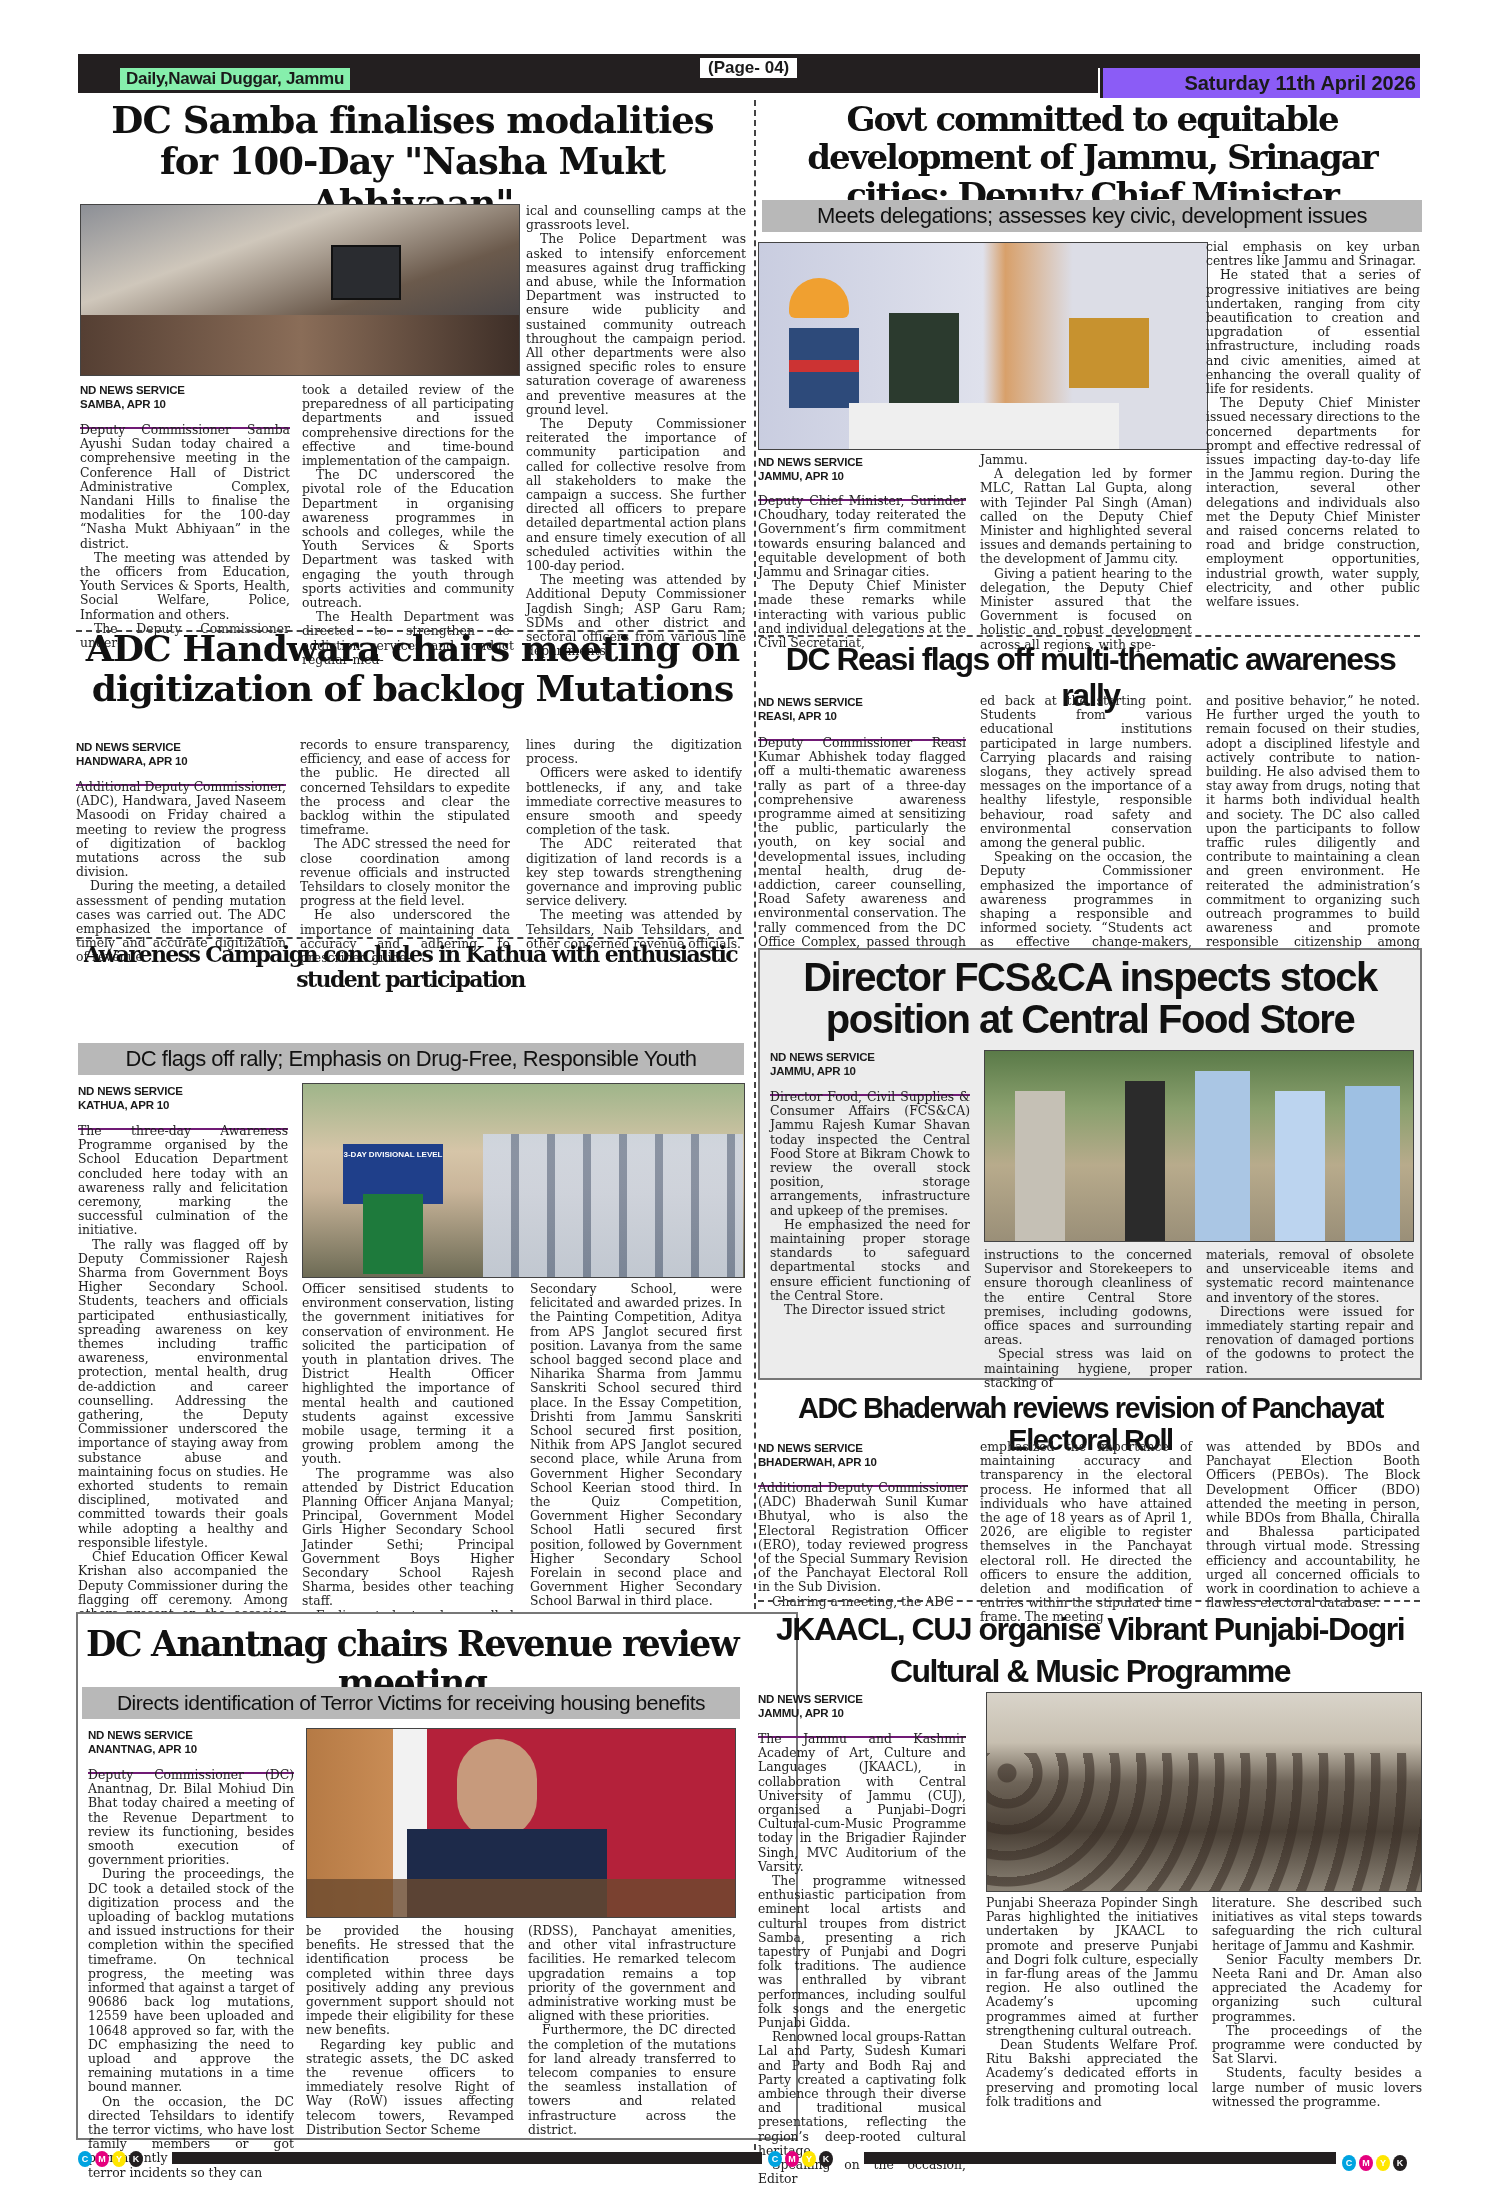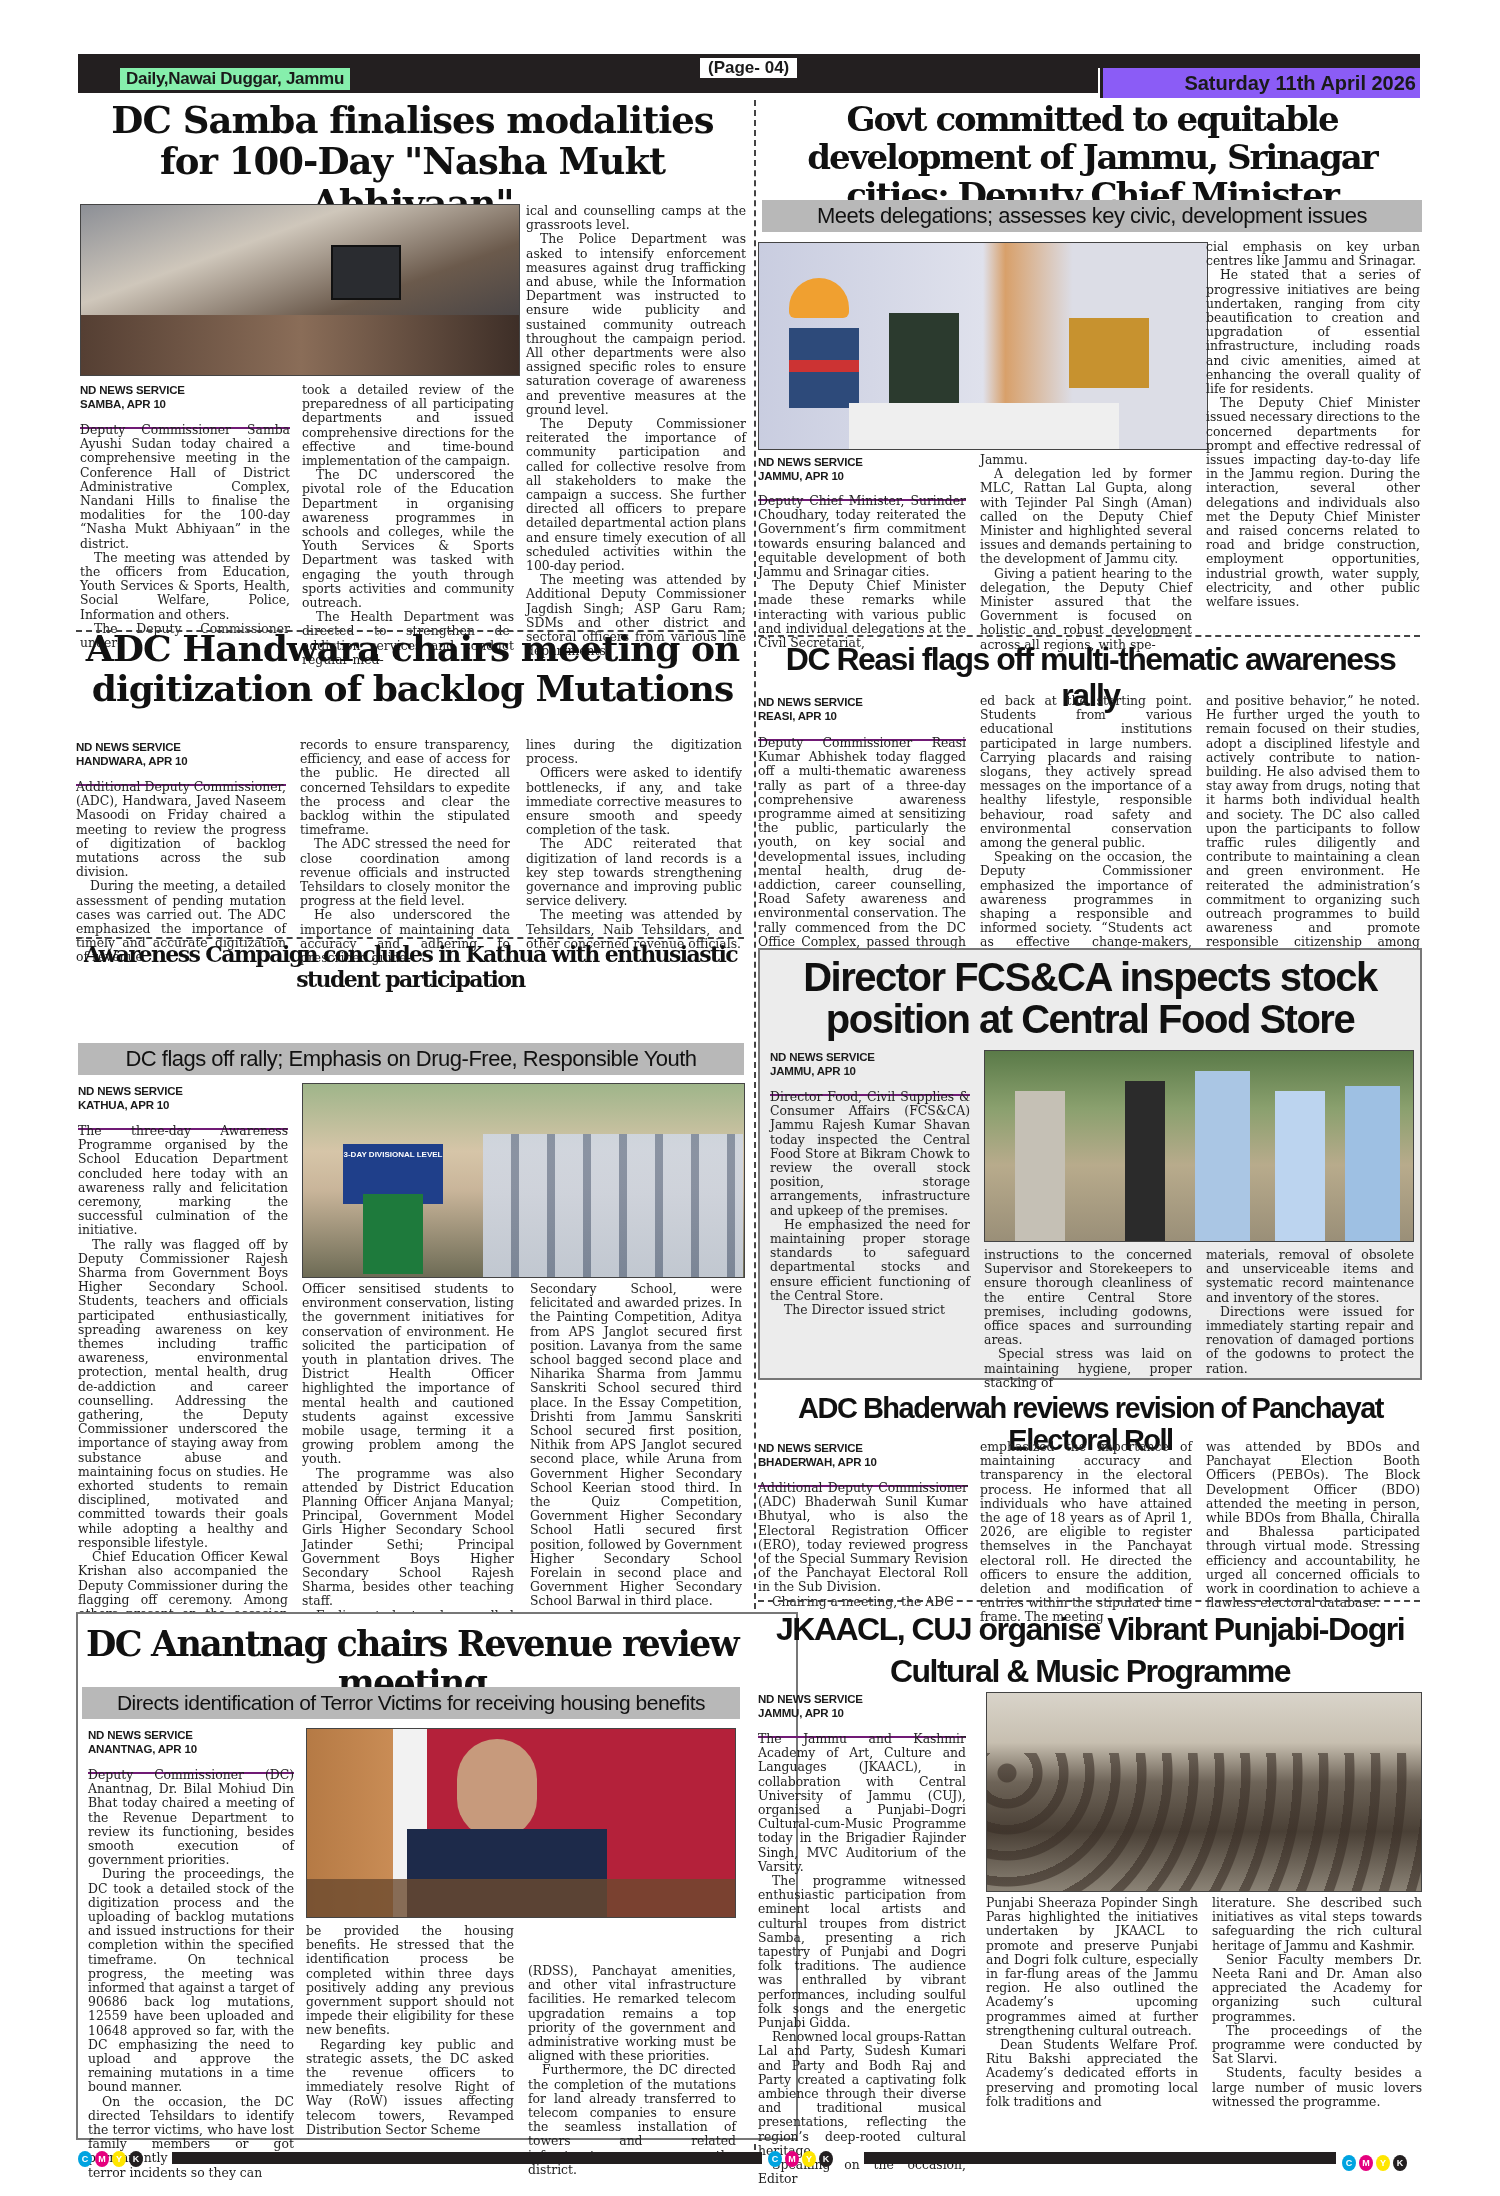--- a/index.html
+++ b/index.html
@@ -231,21 +231,21 @@
   </div>
   <div class="photo" style="left:228px; top:114px; width:430px; height:190px; background:linear-gradient(90deg,#b57a45 0%,#c98c55 20%,#f2f2f2 20%,#f2f2f2 28%,#b4213a 28%,#b4213a 100%);">
     <div style="position:absolute;left:150px;top:10px;width:80px;height:100px;border-radius:40px;background:#c79a7c;"></div>
     <div style="position:absolute;left:100px;top:100px;width:200px;height:90px;background:#1d2a4a;"></div>
     <div style="position:absolute;left:0;top:150px;width:430px;height:40px;background:#6c4a2e;opacity:.8;"></div>
   </div>
   <div class="col" style="left:228px; top:310px; width:208px;">
     <p class="first">be provided the housing benefits. He stressed that the identification process be completed within three days positively adding any previous government support should not impede their eligibility for these new benefits.</p>
     <p>Regarding key public and strategic assets, the DC asked the revenue officers to immediately resolve Right of Way (RoW) issues affecting telecom towers, Revamped Distribution Sector Scheme</p>
   </div>
-  <div class="col" style="left:450px; top:310px; width:208px;margin-top:40px;">
+  <div class="col" style="left:450px; top:310px; width:208px;">
     <p class="first">(RDSS), Panchayat amenities, and other vital infrastructure facilities. He remarked telecom upgradation remains a top priority of the government and administrative working must be aligned with these priorities.</p>
     <p>Furthermore, the DC directed the completion of the mutations for land already transferred to telecom companies to ensure the seamless installation of towers and related infrastructure across the district.</p>
   </div>
 </article>
 
 <article>
   <div class="hl hl-cond" style="left:760px; top:1608px; width:660px; font-size:32px; line-height:42px;">JKAACL, CUJ organise Vibrant Punjabi-Dogri Cultural &amp; Music Programme</div>
   <div class="byline" style="left:758px; top:1692px; width:208px;">
     <div>ND NEWS SERVICE</div>
     <div>JAMMU, APR 10</div>

